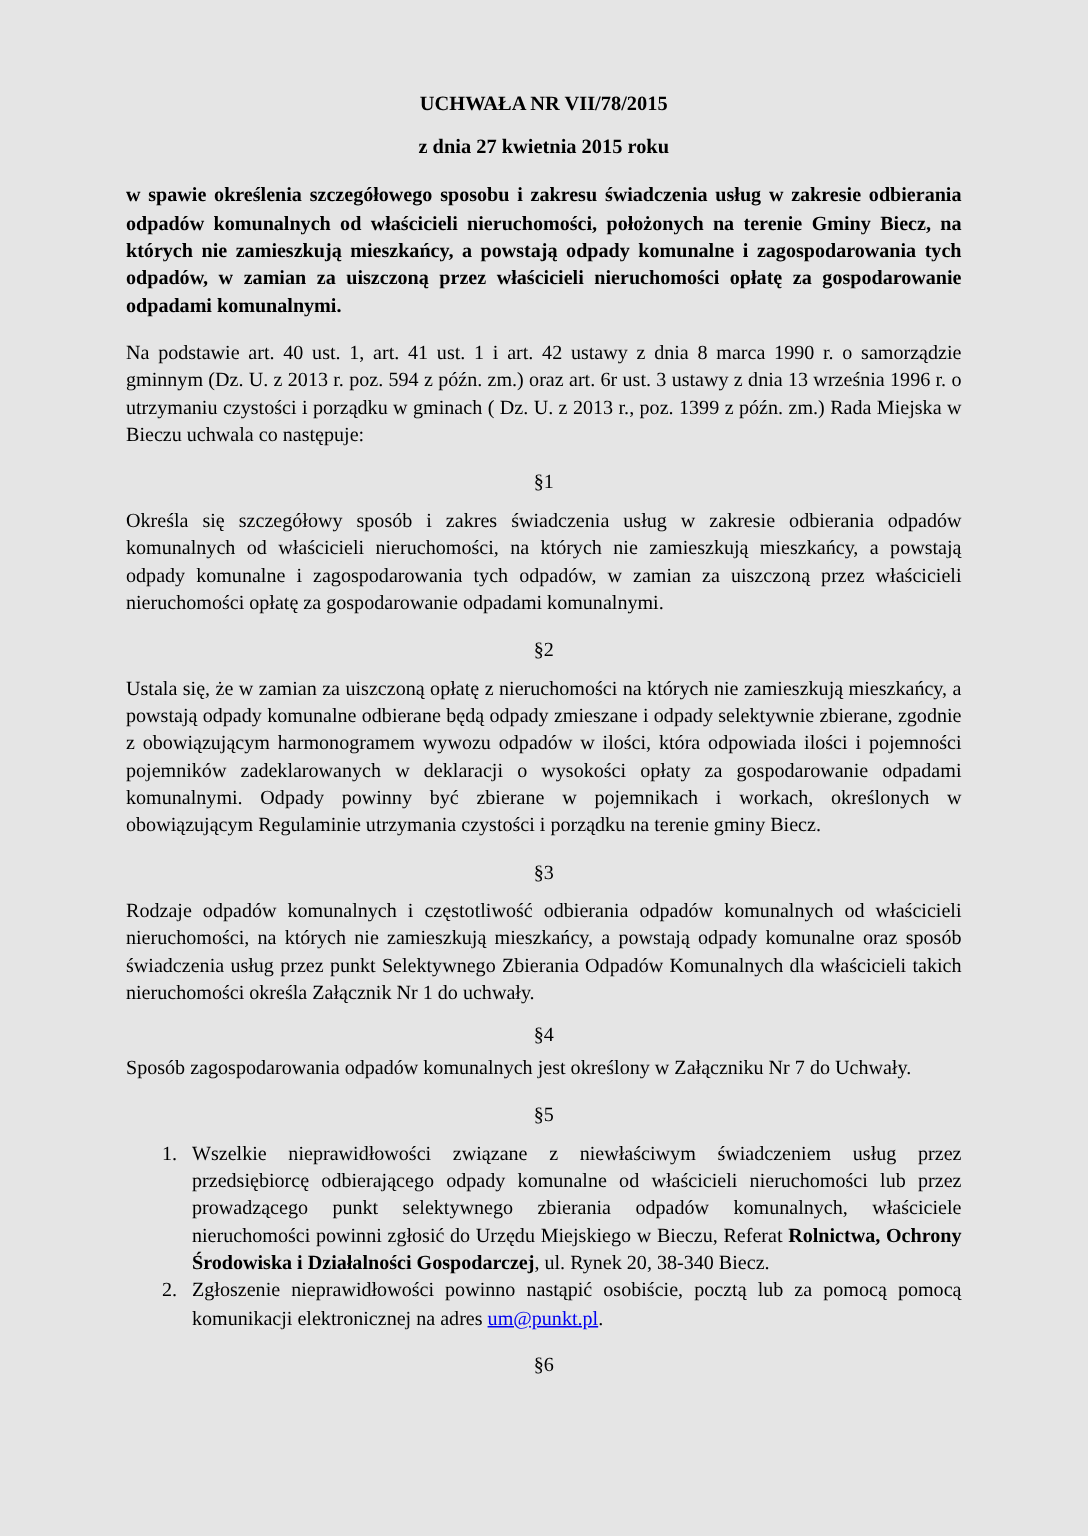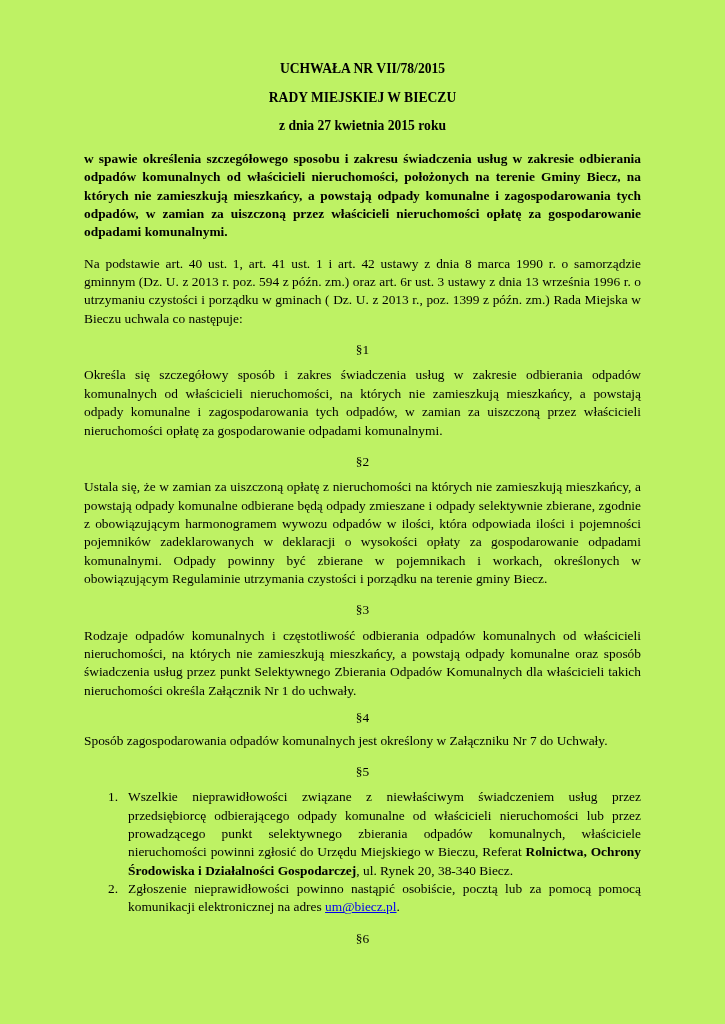--- a/index.html
+++ b/index.html
@@ -7,21 +7,21 @@
     margin: 0;
     padding: 0;
     background: #ffffff;
   }
   .page {
     width: 725px;
     height: 1024px;
     box-sizing: border-box;
     margin: 0 auto;
     padding: 60px 84px 40px 84px;
-    background: #bef264;
+    background: #e5e5e5;
     font-family: "Liberation Serif", "DejaVu Serif", serif;
     font-size: 13.4px;
     line-height: 1.37;
     color: #000000;
     overflow: hidden;
   }
   .title-line {
     margin: 0 0 10px 0;
     text-align: center;
     font-weight: bold;
@@ -70,21 +70,20 @@
   strong {
     font-weight: bold;
   }
 </style>
 </head>
 <body>
 
 <div class="page">
 
   <div class="title-line">UCHWAŁA NR VII/78/2015</div>
-  <div class="title-line">RADY MIEJSKIEJ W BIECZU</div>
   <div class="title-line">z dnia 27 kwietnia 2015 roku</div>
 
   <p class="subject just">w spawie określenia szczegółowego sposobu i zakresu świadczenia usług w zakresie odbierania odpadów komunalnych od właścicieli nieruchomości, położonych na terenie Gminy Biecz, na których nie zamieszkują mieszkańcy, a powstają odpady komunalne i zagospodarowania tych odpadów, w zamian za uiszczoną przez właścicieli nieruchomości opłatę za gospodarowanie odpadami komunalnymi.</p>
 
   <p class="just">Na podstawie art. 40 ust. 1, art. 41 ust. 1 i art. 42 ustawy z dnia 8 marca 1990 r. o samorządzie gminnym (Dz. U. z 2013 r. poz. 594 z późn. zm.) oraz art. 6r ust. 3 ustawy z dnia 13 września 1996 r. o utrzymaniu czystości i porządku w gminach ( Dz. U. z 2013 r., poz. 1399 z późn. zm.) Rada Miejska w Bieczu uchwala co następuje:</p>
 
   <div class="mark">§1</div>
   <p class="just">Określa się szczegółowy sposób i zakres świadczenia usług w zakresie odbierania odpadów komunalnych od właścicieli nieruchomości, na których nie zamieszkują mieszkańcy, a powstają odpady komunalne i zagospodarowania tych odpadów, w zamian za uiszczoną przez właścicieli nieruchomości opłatę za gospodarowanie odpadami komunalnymi.</p>
 
   <div class="mark">§2</div>
@@ -97,19 +96,19 @@
   <p>Sposób zagospodarowania odpadów komunalnych jest określony w Załączniku Nr 7 do Uchwały.</p>
 
   <div class="mark">§5</div>
   <div class="list">
     <div class="list-item">
       <span class="list-num">1.</span>
       <div class="list-text"><span>Wszelkie nieprawidłowości związane z niewłaściwym świadczeniem usług przez przedsiębiorcę odbierającego odpady komunalne od właścicieli nieruchomości lub przez prowadzącego punkt selektywnego zbierania odpadów komunalnych, właściciele nieruchomości powinni zgłosić do Urzędu Miejskiego w Bieczu, Referat </span><strong>Rolnictwa, Ochrony Środowiska i Działalności Gospodarczej</strong><span>, ul. Rynek 20, 38-340 Biecz.</span></div>
     </div>
     <div class="list-item">
       <span class="list-num">2.</span>
-      <div class="list-text"><span>Zgłoszenie nieprawidłowości powinno nastąpić osobiście, pocztą lub za pomocą pomocą komunikacji elektronicznej na adres </span><a href="#" class="email-link">um@biecz.pl</a><span>.</span></div>
+      <div class="list-text"><span>Zgłoszenie nieprawidłowości powinno nastąpić osobiście, pocztą lub za pomocą pomocą komunikacji elektronicznej na adres </span><a href="#" class="email-link">um@punkt.pl</a><span>.</span></div>
     </div>
   </div>
 
   <div class="mark">§6</div>
 
 </div>
 
 </body></html>

